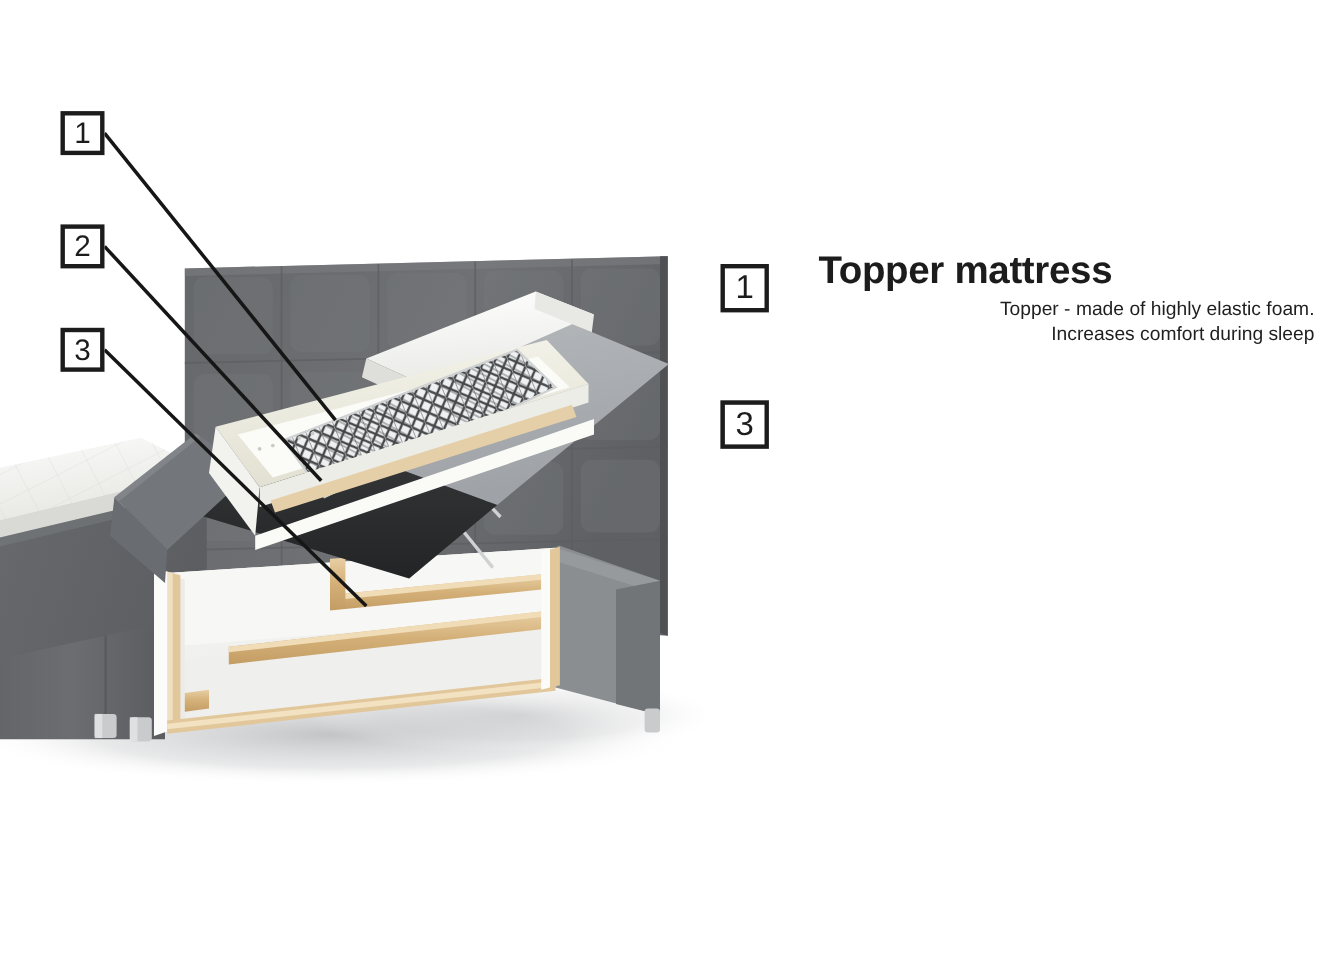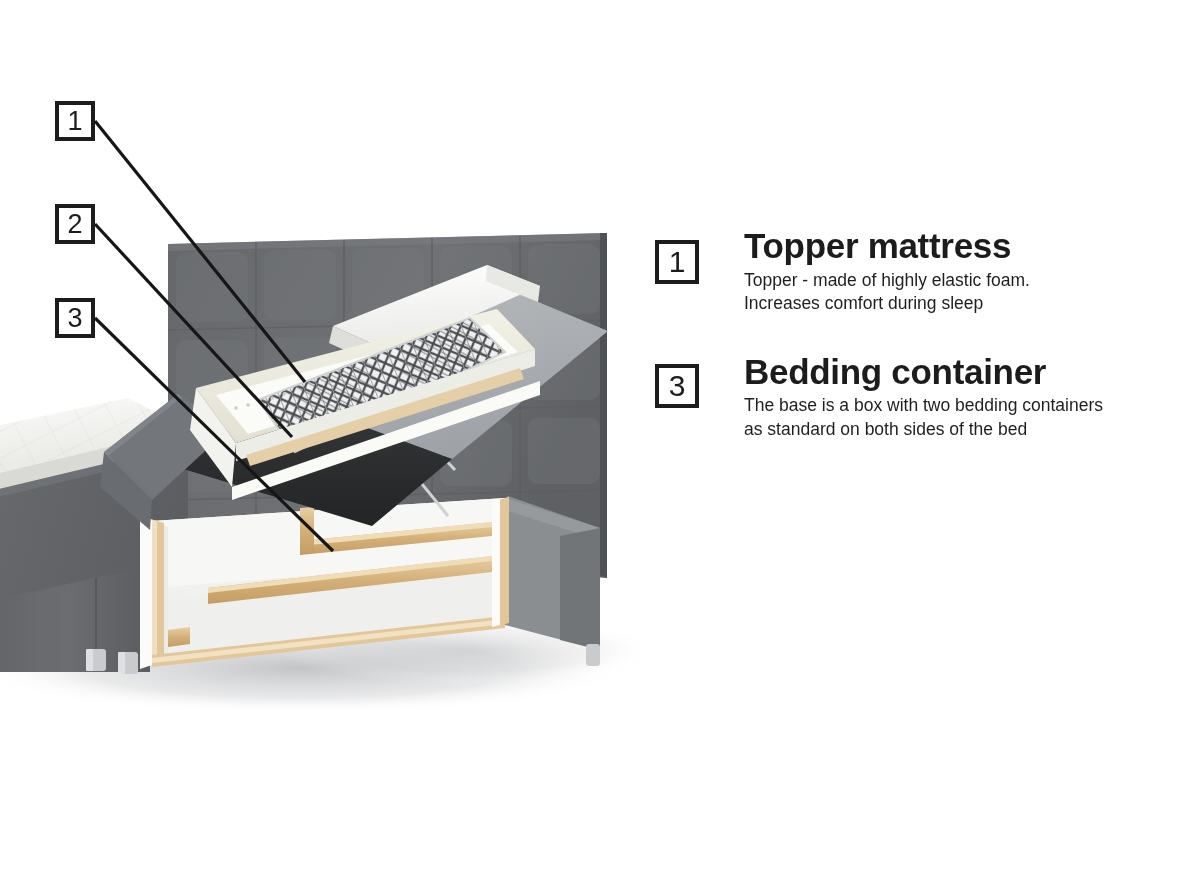--- a/index.html
+++ b/index.html
@@ -63,20 +63,21 @@
     letter-spacing: -0.3px;
     margin: 0 0 4px 0;
     white-space: nowrap;
   }
   .legend-desc {
     font-size: 17.5px;
     color: #1f1f1f;
     line-height: 1.34;
     margin: 0;
     white-space: pre-line;
+    text-align: right;
   }
 
   
   .callout-box {
     position: absolute;
     width: 40px;
     height: 40px;
     border: 4px solid #1c1c1c;
     background: #ffffff;
     box-sizing: border-box;
@@ -393,22 +394,17 @@
     <div class="legend-item i2">
       <div class="num-box">
         <span>2</span>
       </div>
     </div>
 
     <div class="legend-item i3">
       <div class="num-box">
         <span>3</span>
       </div>
-      <div class="legend-text">
-        <h2 class="legend-title">Bedding container</h2>
-        <p class="legend-desc">The base is a box with two bedding containers
-as standard on both sides of the bed</p>
-      </div>
     </div>
 
   </div>
 
 </div>
 
 </body></html>

